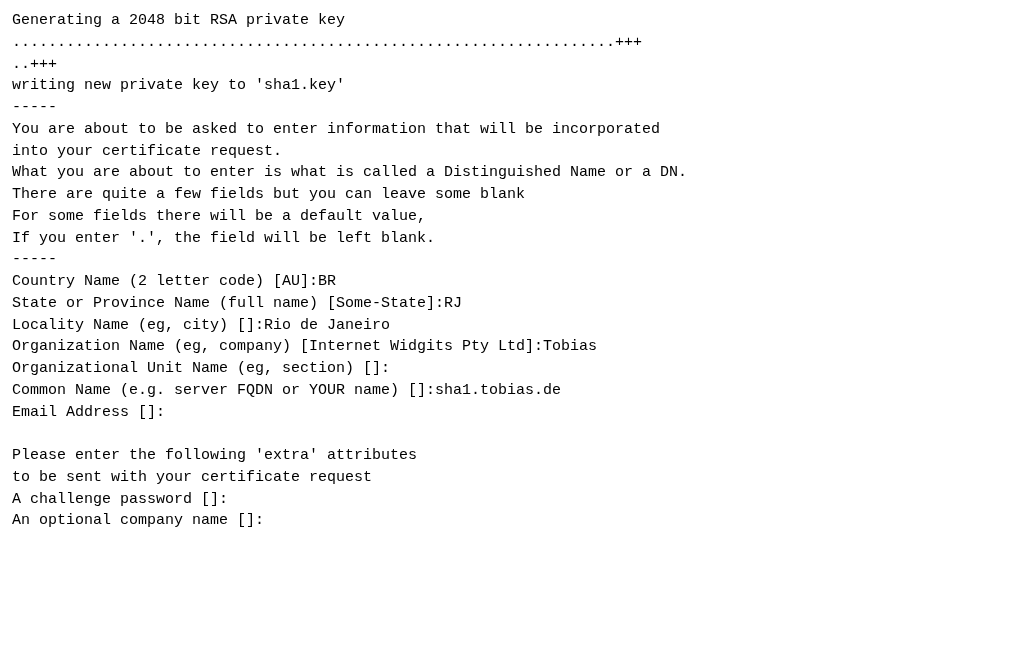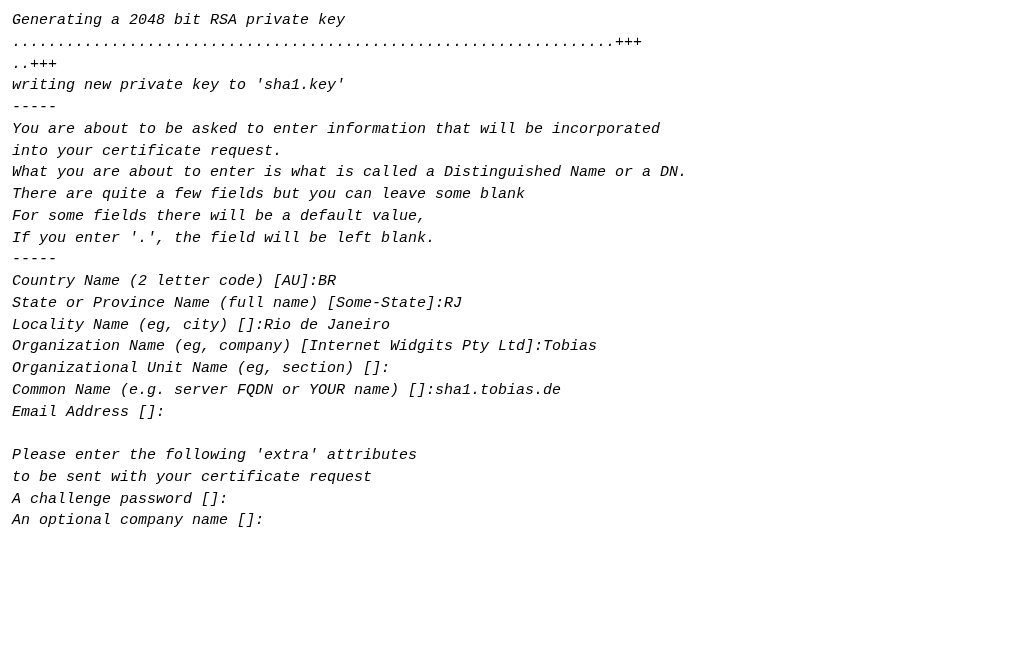--- a/index.html
+++ b/index.html
@@ -18,21 +18,20 @@
       width: 1024px;
       min-height: 659px;
     }
 
     .terminal-output {
       white-space: pre;
       font-family: 'Courier New', Courier, monospace;
       font-size: 15px;
       line-height: 1.45;
       color: #000000;
-      font-style: italic;
     }
   </style>
 </head>
 <body>
 
 <div class="terminal-output" id="terminal-container">Generating a 2048 bit RSA private key
 ...................................................................+++
 ..+++
 writing new private key to 'sha1.key'
 -----

